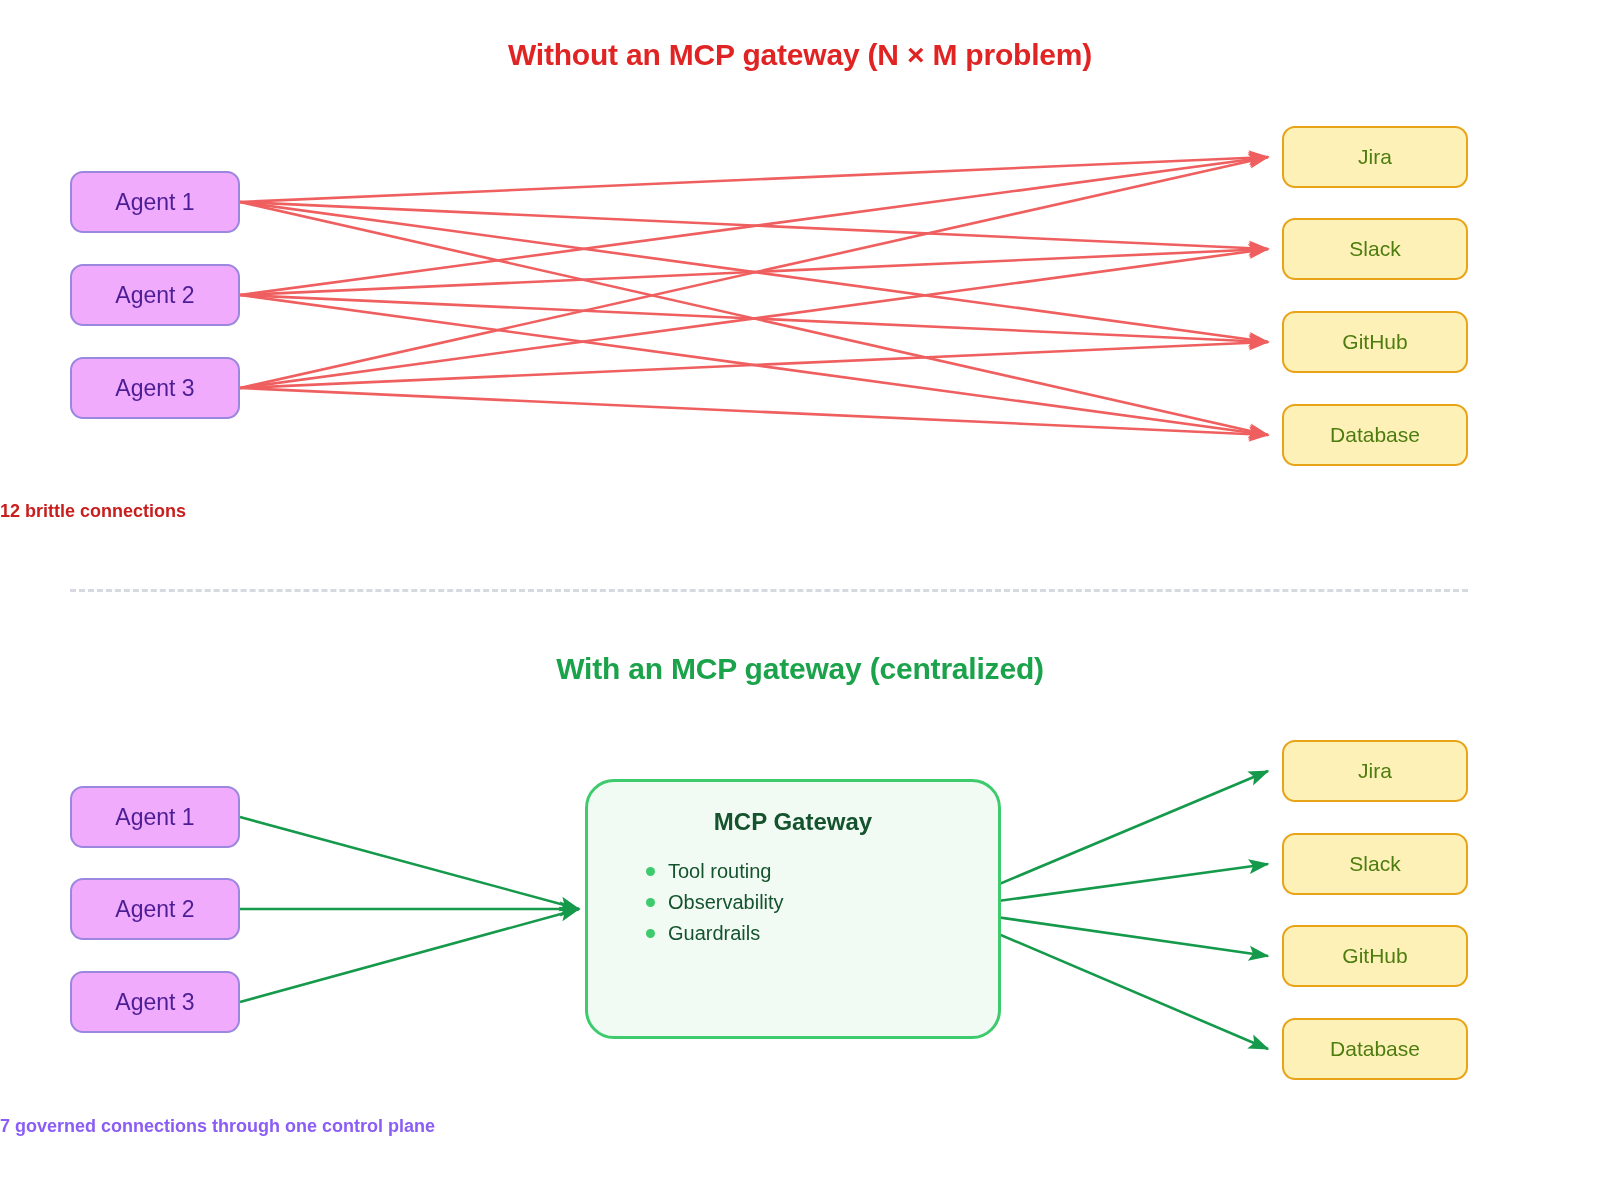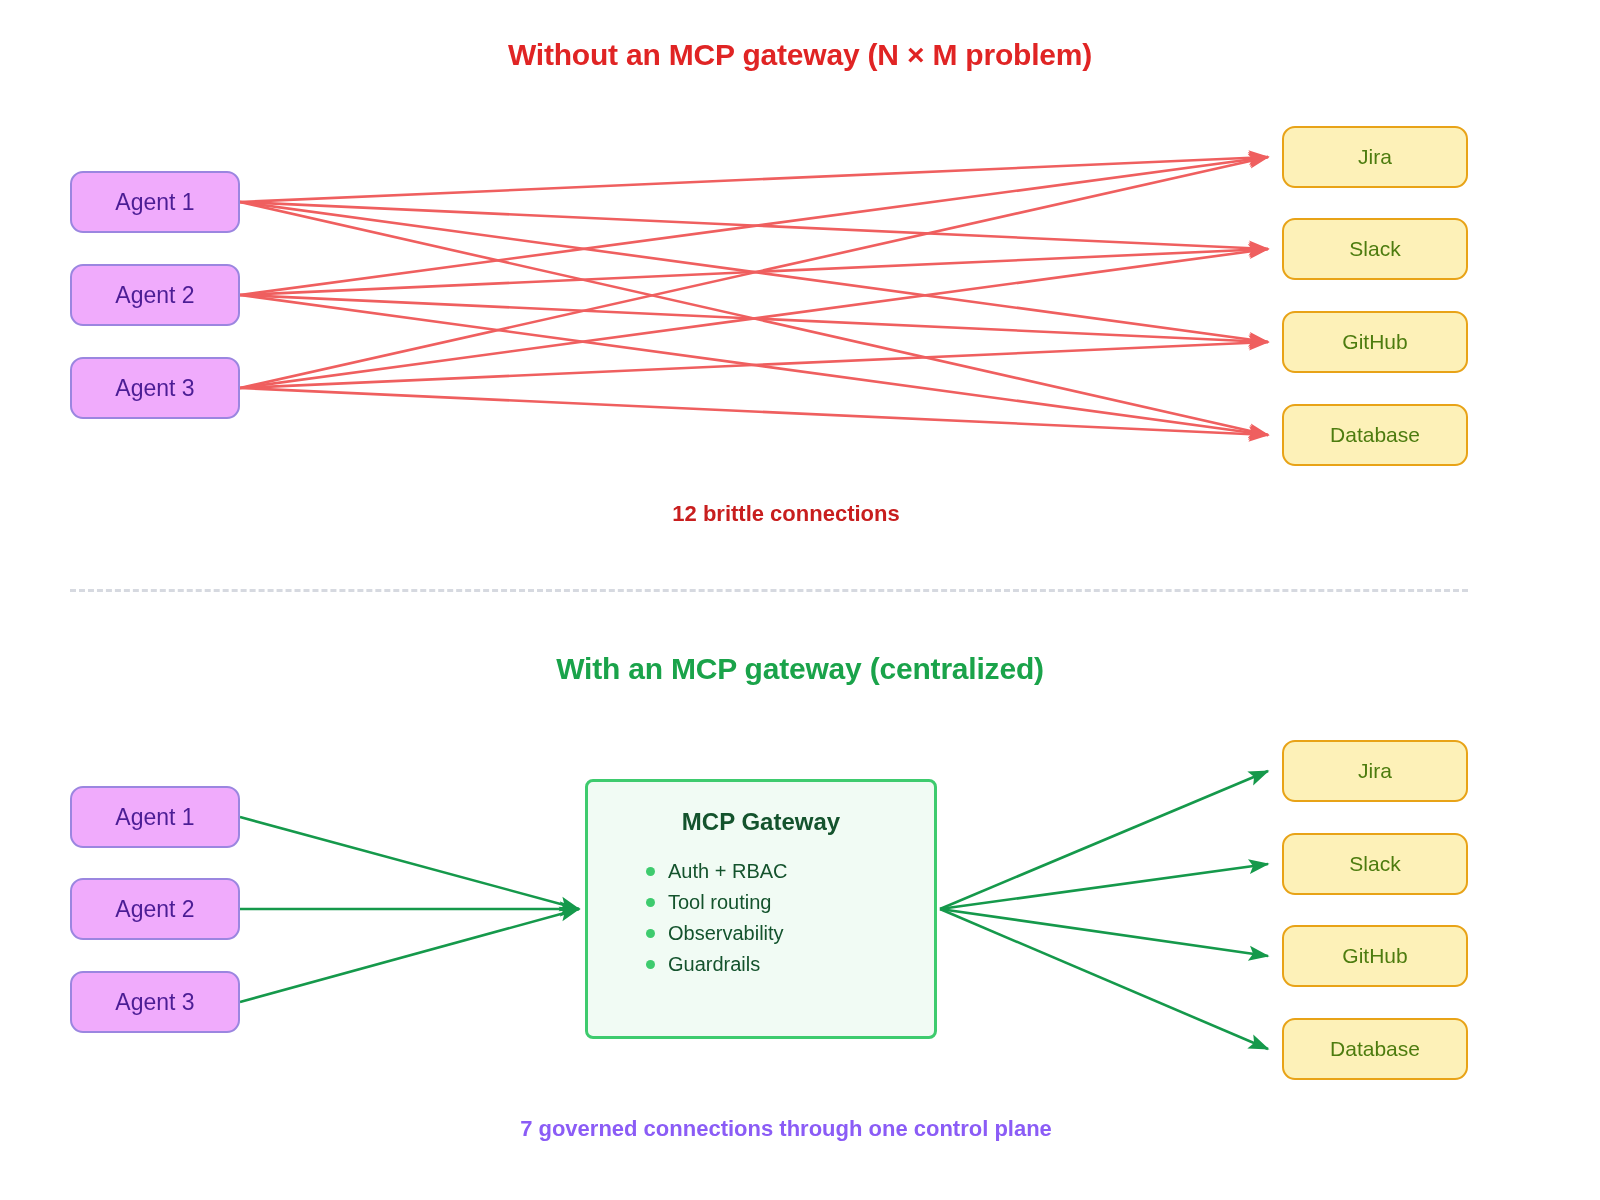--- a/index.html
+++ b/index.html
@@ -43,23 +43,22 @@
     font-size: 30px;
     letter-spacing: -0.2px;
     z-index: 3;
   }
   #title-without { top: 38px; color: #e02424; }
   #title-with    { top: 652px; color: #1aa34a; }
 
   .section-caption {
     position: absolute;
     width: 1572px;
-    text-align: center;
     font-weight: bold;
-    font-size: 22px;
+    font-size: 18px;
     z-index: 3;
   }
   #caption-without { top: 501px; color: #c81e1e; }
   #caption-with    { top: 1116px; color: #8b5cf6; }
 
   
   #divider {
     position: absolute;
     left: 70px;
     top: 589px;
@@ -98,26 +97,26 @@
     border-radius: 13px;
     color: #4d7c0f;
     font-size: 21px;
   }
 
   
   #gateway-box {
     position: absolute;
     left: 585px;
     top: 779px;
-    width: 352px;
+    width: 416px;
     height: 260px;
     box-sizing: border-box;
     background: #f1fbf4;
     border: 3px solid #3ecb6e;
-    border-radius: 8px;
+    border-radius: 29px;
     z-index: 4;
     padding: 26px 0 0 0;
   }
   #gateway-title {
     text-align: center;
     font-size: 24px;
     font-weight: bold;
     color: #14532d;
     margin-bottom: 20px;
   }
@@ -227,24 +226,20 @@
   <div class="node agent-box" style="left:70px;  top:878px;">
     <span>Agent 2</span>
   </div>
   <div class="node agent-box" style="left:70px;  top:971px;">
     <span>Agent 3</span>
   </div>
 
   <div id="gateway-box">
     <div id="gateway-title">MCP Gateway</div>
     <ul id="gateway-features">
-      <li>
-        <span class="bullet"></span>
-        <span>Auth + RBAC</span>
-      </li>
       <li>
         <span class="bullet"></span>
         <span>Tool routing</span>
       </li>
       <li>
         <span class="bullet"></span>
         <span>Observability</span>
       </li>
       <li>
         <span class="bullet"></span>

